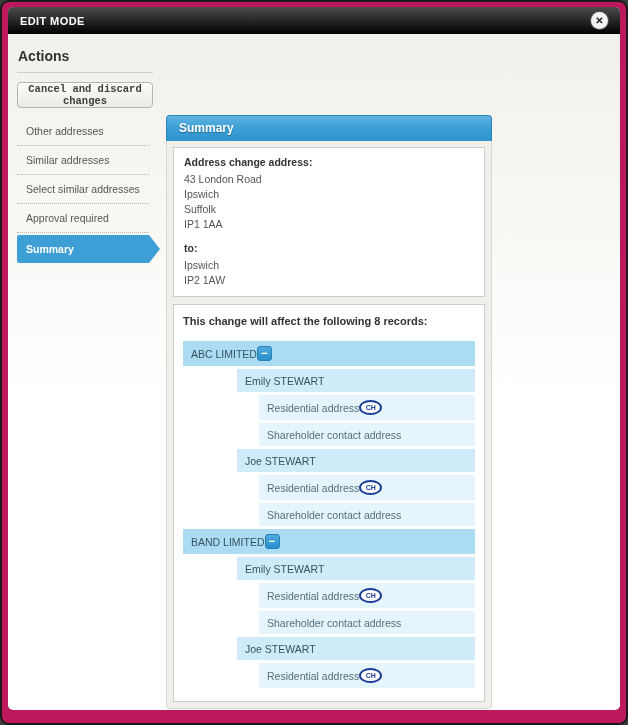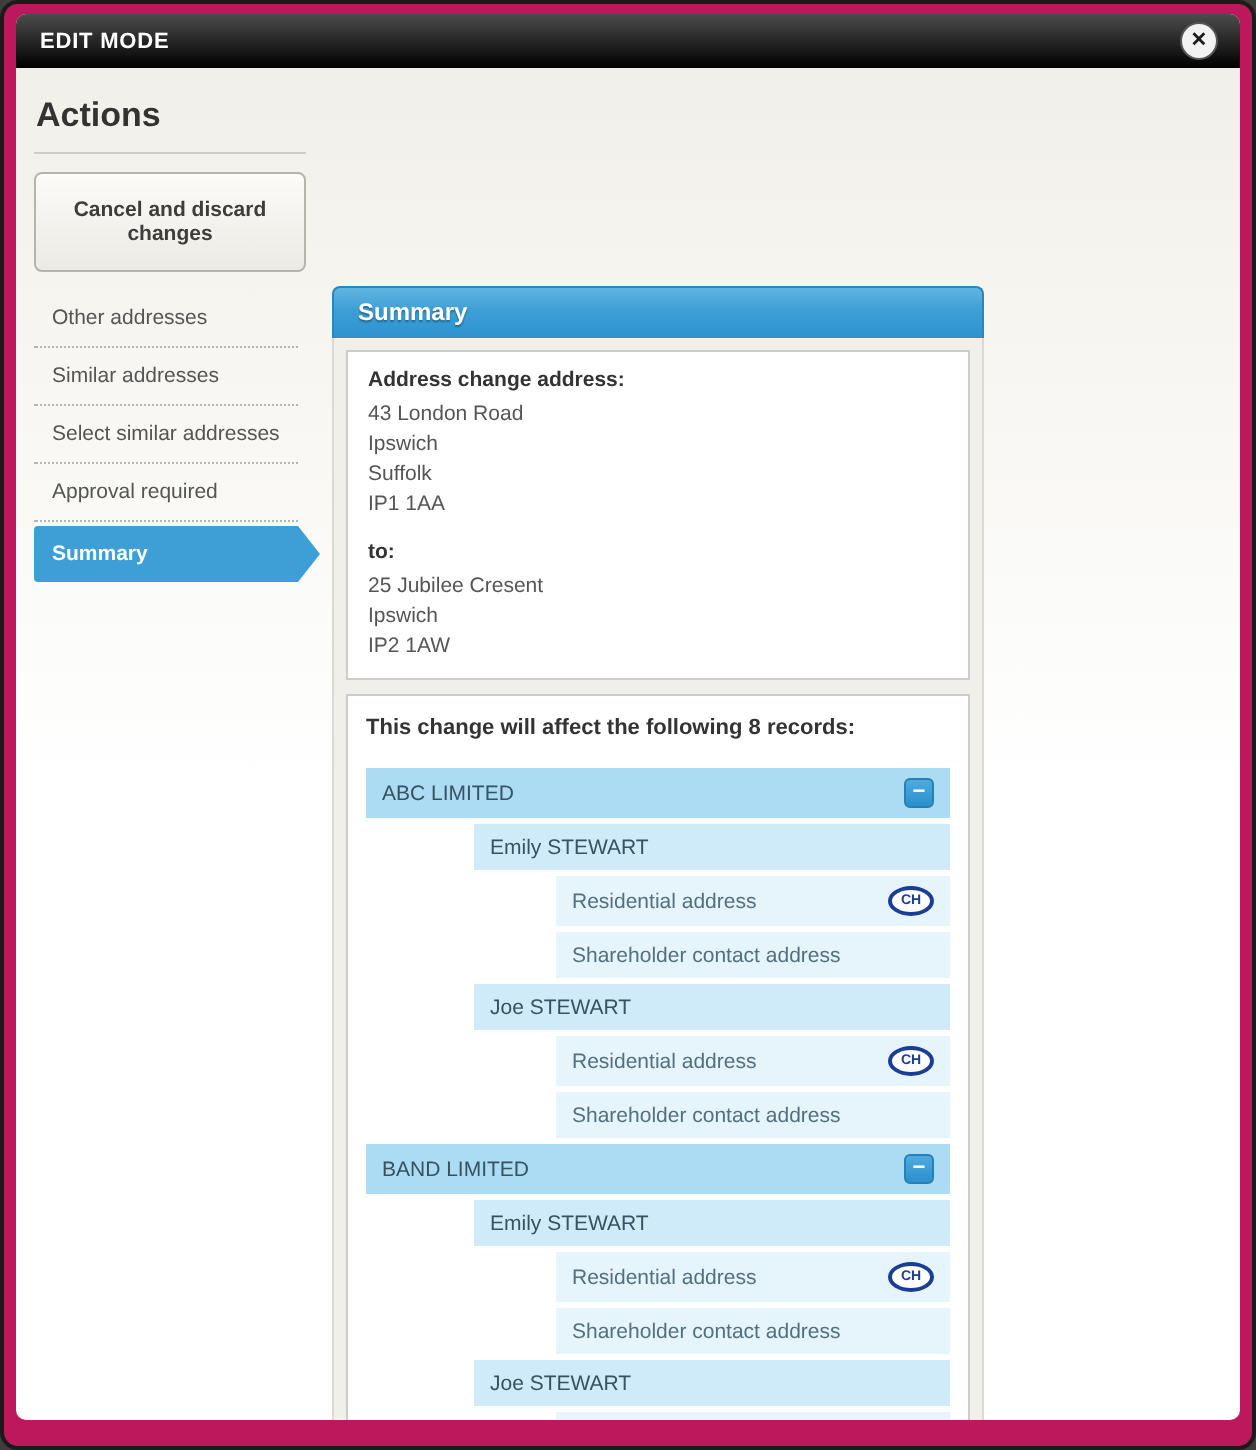--- a/index.html
+++ b/index.html
@@ -46,28 +46,28 @@
   .page-title { font-size: 13px; font-weight: bold; color: #333; padding: 4px 3px 8px 3px; }
   .rule { border: 0; border-top: 1px solid #ccc; }
   .progress-track {
     margin-top: 9px; height: 10px;
     border: 1px solid #79a035; border-radius: 2px;
     background: linear-gradient(180deg, #a8d25b 0%, #85b93a 60%, #7fb236 100%);
   }
   .progress-fill { height: 100%; }
   .progress-labels { display: flex; justify-content: space-between; font-size: 10px; color: #555; margin-top: 3px; }
   .actions-col { width: 136px; }
-  .actions-title { font-size: 17px; font-weight: bold; color: #333; padding: 4px 1px 8px 1px; }
+  .actions-title { font-size: 14px; font-weight: bold; color: #333; padding: 4px 1px 8px 1px; }
   .cancel-btn {
     margin-top: 9px; width: 100%;
     background: linear-gradient(180deg, #fcfbf9 0%, #eceae4 100%);
     border: 1px solid #b7b4ac; border-radius: 4px;
-    font-family: Liberation Sans, sans-serif;
+    font-family: Liberation Mono, monospace;
     font-size: 10.5px; font-weight: bold; color: #3d3d3d;
-    padding: 12px 4px; cursor: pointer;
+    padding: 0 4px; cursor: pointer;
     box-shadow: inset 0 1px 0 #fff;
   }
   
   .main-row { display: flex; margin-top: 7px; align-items: flex-start; }
   .sidebar { width: 146px; flex: 0 0 146px; padding-top: 2px; }
   .sidebar-item {
     position: relative; width: 132px;
     font-size: 10.5px; color: #555;
     padding: 8px 2px 8px 9px;
     border-bottom: 1px dotted #b5b5b5;
@@ -99,24 +99,24 @@
     border-radius: 0 0 4px 4px;
     padding: 6px;
   }
   .white-box { background: #fff; border: 1px solid #ccc; padding: 8px 10px; }
   .addr-heading { font-size: 10.5px; font-weight: bold; color: #333; margin-bottom: 4px; }
   .addr-line { font-size: 10.5px; color: #555; line-height: 15px; }
   .to-label { font-size: 10.5px; font-weight: bold; color: #333; margin: 10px 0 4px 0; }
   .records-box { margin-top: 7px; padding: 8px 9px 10px 9px; }
   .records-intro { font-size: 11px; font-weight: bold; color: #333; margin: 2px 0 14px 0; }
   .row { font-size: 10.5px; padding: 5px 8px; margin-bottom: 3px; min-height: 23px;
-         display: flex; align-items: center; justify-content: space-between; }
+         display: flex; align-items: center; justify-content: flex-start; }
   .company-row { background: #abdcf3; color: #38535f; }
   .person-row  { background: #cfeaf8; color: #38535f; margin-left: 54px; }
-  .address-row { background: #e6f4fb; color: #52707e; margin-left: 95px; }
+  .address-row { background: #e6f4fb; color: #52707e; margin-left: 76px; }
   .minus-btn {
     width: 15px; height: 15px; flex: 0 0 15px;
     background: linear-gradient(180deg, #4fabdd 0%, #2b8fcd 100%);
     border: 1px solid #2780b6; border-radius: 3px;
     color: #fff; font-size: 11px; font-weight: bold;
     line-height: 13px; text-align: center; cursor: pointer;
   }
   .ch-badge {
     width: 23px; height: 15px; flex: 0 0 23px;
     border: 2px solid #1b3d96; border-radius: 50%;
@@ -161,21 +161,20 @@
           <div class="panel-header">Summary</div>
           <div class="panel-body">
 
             <div class="white-box">
               <div class="addr-heading">Address change address:</div>
               <div class="addr-line">43 London Road</div>
               <div class="addr-line">Ipswich</div>
               <div class="addr-line">Suffolk</div>
               <div class="addr-line">IP1 1AA</div>
               <div class="to-label">to:</div>
-              <div class="addr-line">25 Jubilee Cresent</div>
               <div class="addr-line">Ipswich</div>
               <div class="addr-line">IP2 1AW</div>
             </div>
 
             <div class="white-box records-box">
               <div class="records-intro">This change will affect the following 8 records:</div>
 
               <div class="row company-row">
                 <span>ABC LIMITED</span>
                 <span class="minus-btn">−</span>

